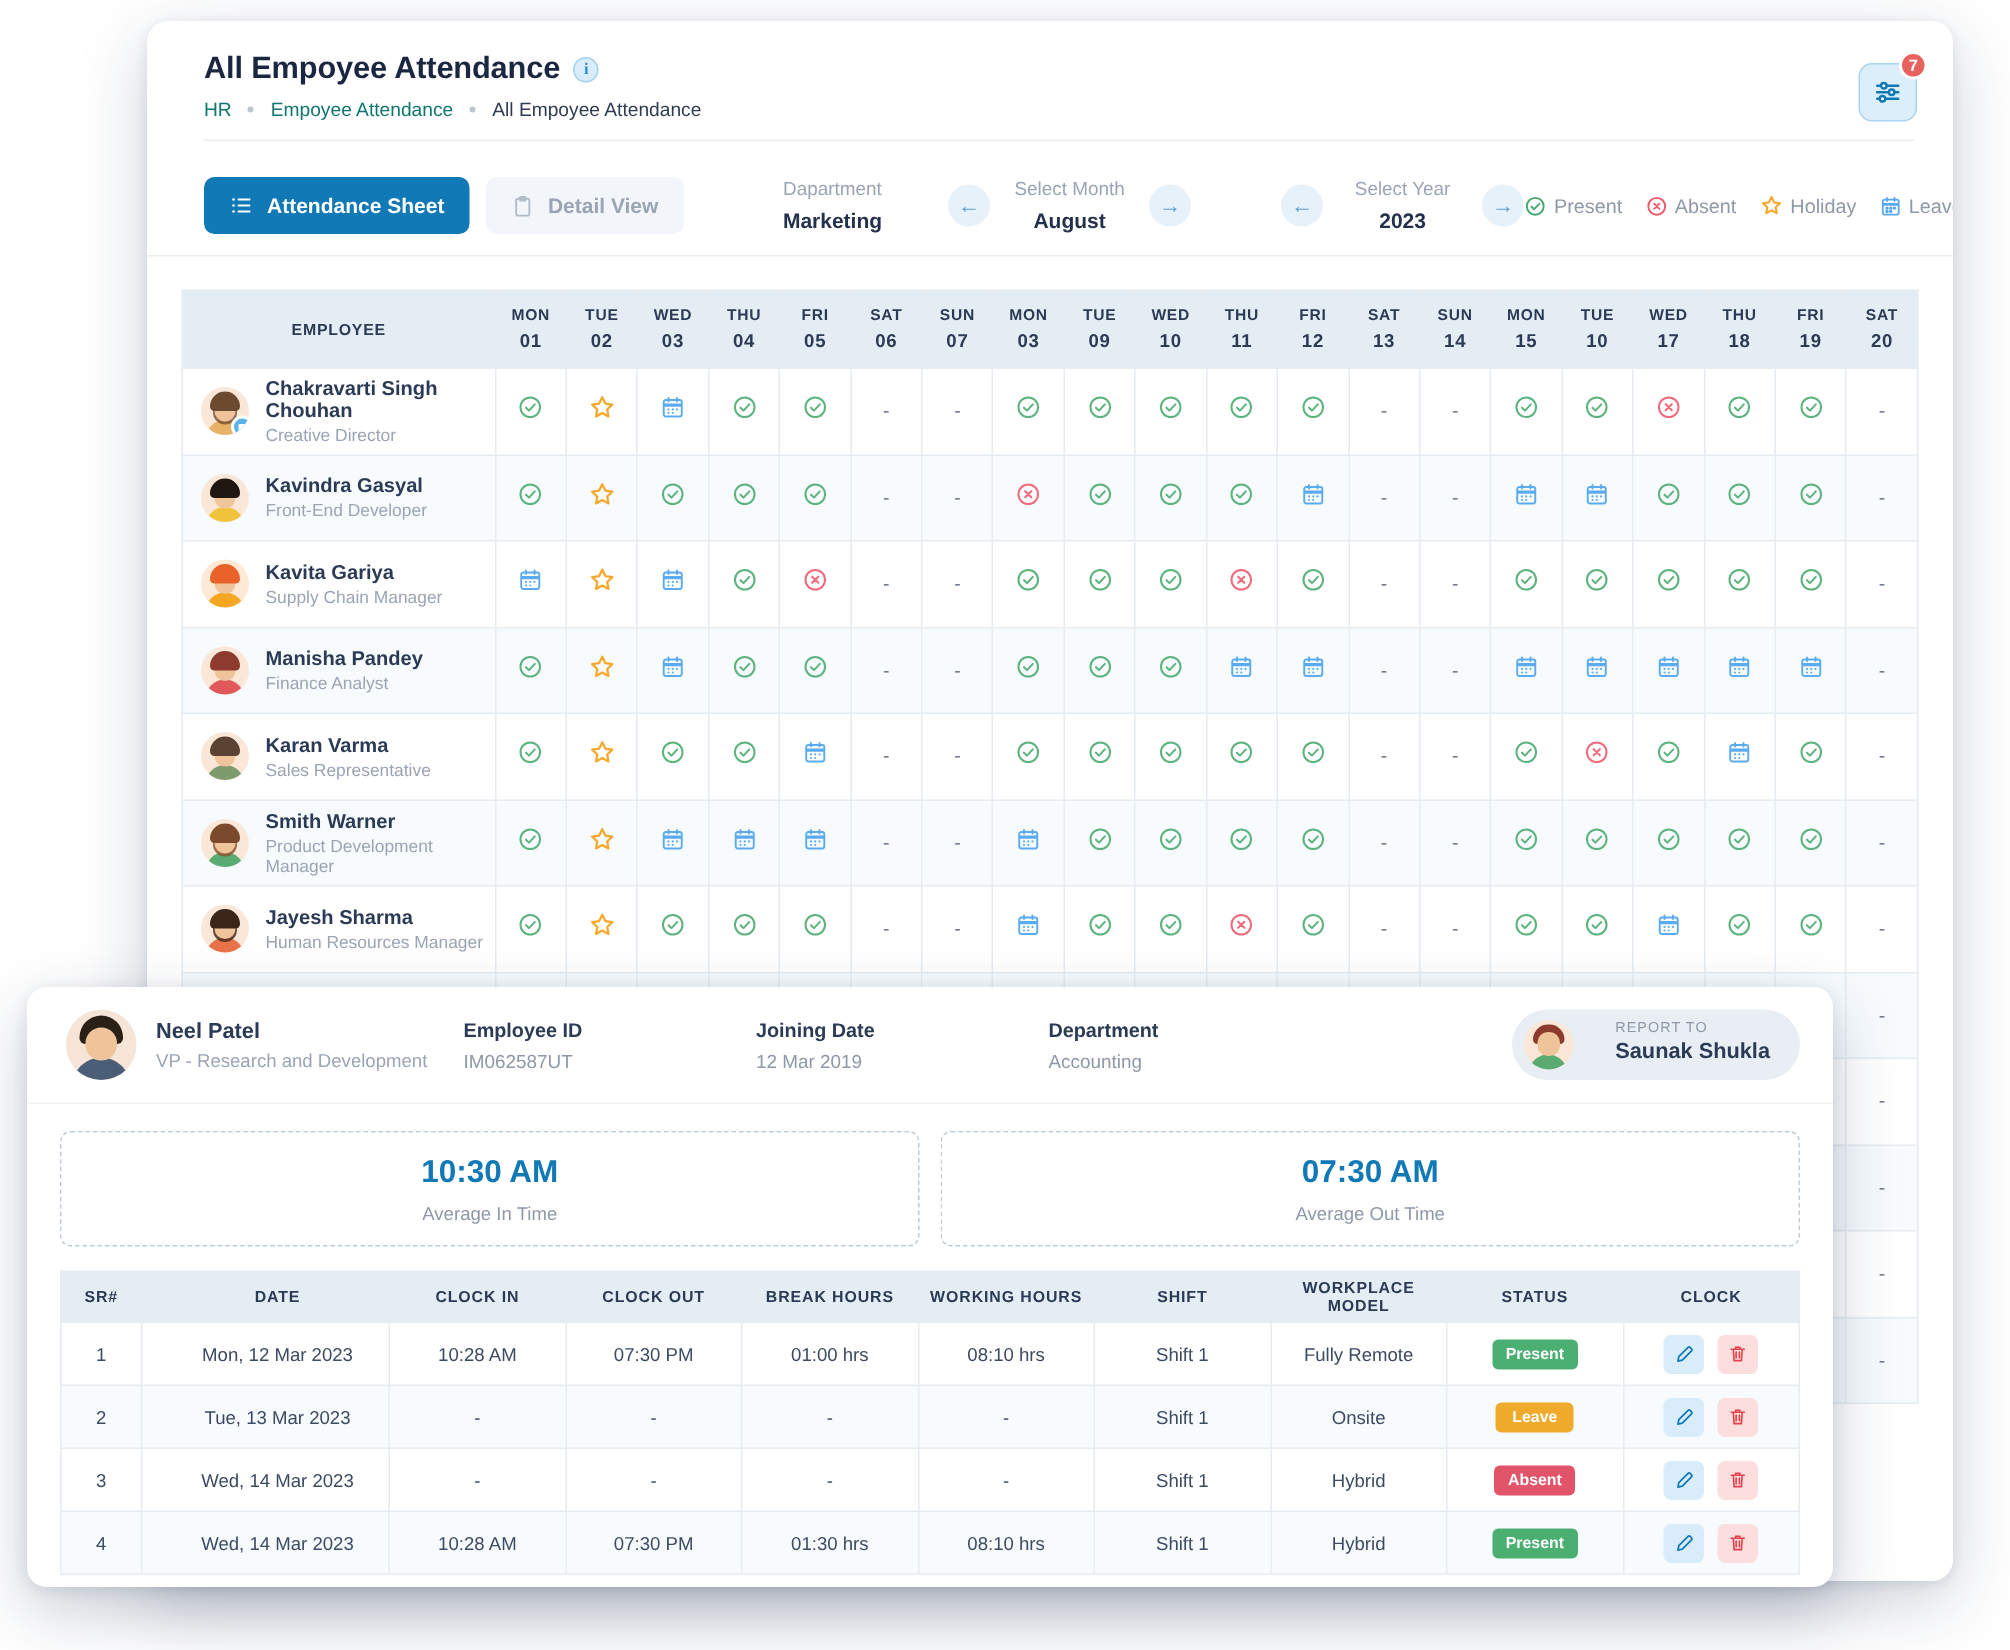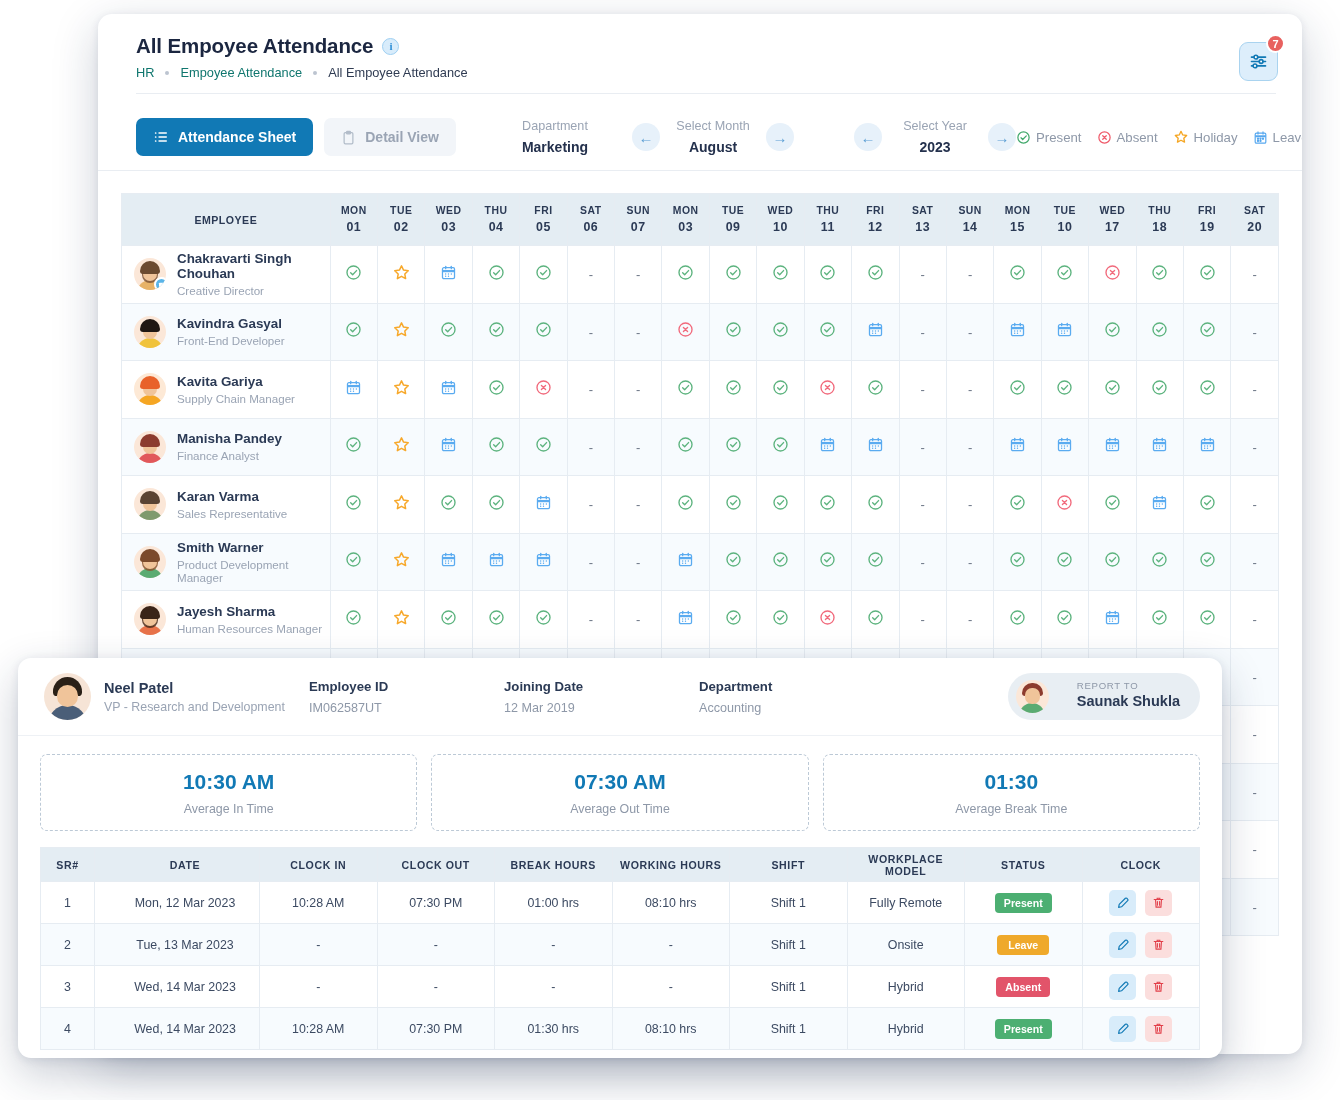--- a/index.html
+++ b/index.html
@@ -1384,24 +1384,20 @@
 
     <div class="stats" id="stats-row">
         <div class="stat">
           <div class="stat-v">10:30 AM</div>
           <div class="stat-l">Average In Time</div>
         </div>
         <div class="stat">
           <div class="stat-v">07:30 AM</div>
           <div class="stat-l">Average Out Time</div>
         </div>
-        <div class="stat">
-          <div class="stat-v">01:30</div>
-          <div class="stat-l">Average Break Time</div>
-        </div>
       </div>
 
     <div class="log-wrap">
       <table class="log">
         <thead>
           <tr id="log-head-row">
               <th class="c-sr">SR#</th>
               <th class="c-date">DATE</th>
               <th>CLOCK IN</th>
               <th>CLOCK OUT</th>

